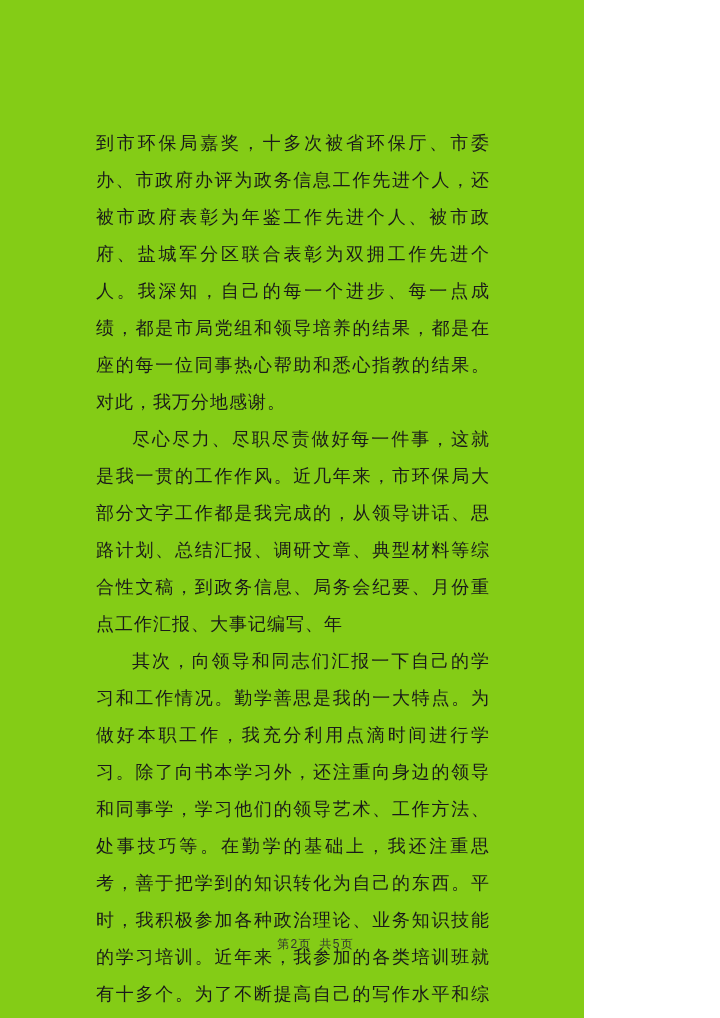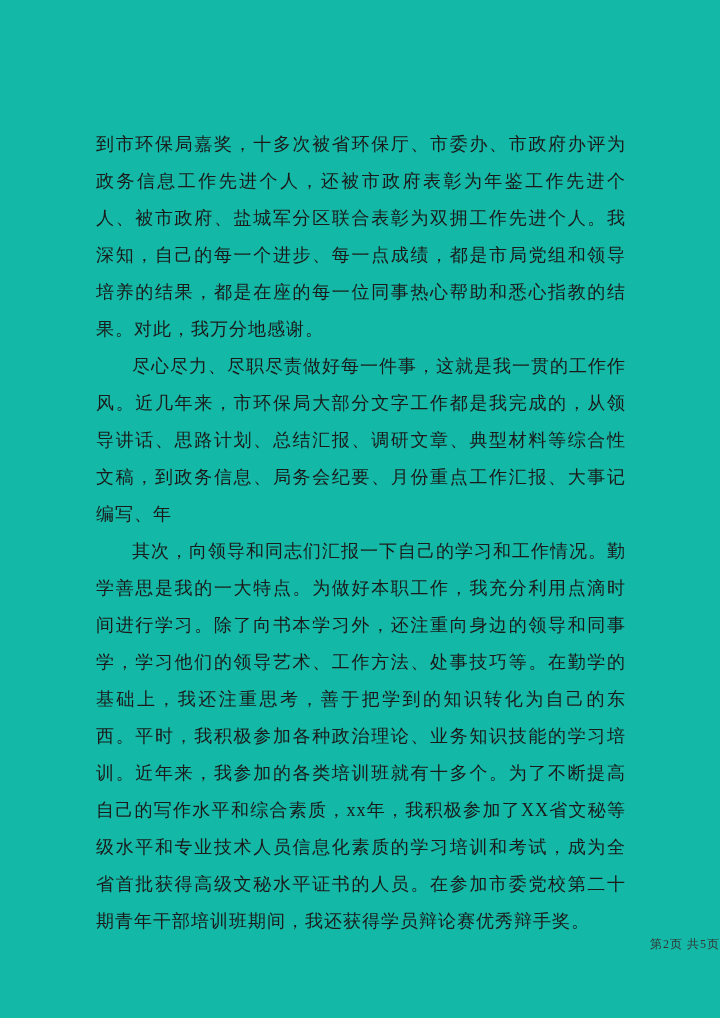--- a/index.html
+++ b/index.html
@@ -2,24 +2,24 @@
 <html><head>
 <meta charset="utf-8">
 <style>
   html, body {
     margin: 0;
     padding: 0;
     background: #ffffff;
   }
   .page {
     position: relative;
-    width: 720px;
+    width: 584px;
     height: 1018px;
-    background: #14b8a6;
-    font-family: Liberation Serif, serif;
+    background: #84cc16;
+    font-family: Liberation Mono, monospace;
     color: #1a1a1a;
     overflow: hidden;
     box-sizing: border-box;
   }
   .content {
     position: absolute;
     top: 126px;
     left: 96px;
     right: 94px;
     text-align: justify;
@@ -31,21 +31,21 @@
     letter-spacing: 1px;
   }
   .content p.indent {
     text-indent: 2em;
   }
   .footer {
     position: absolute;
     left: 0;
     right: 0;
     top: 936px;
-    text-align: right;
+    text-align: center;
     font-size: 12px;
     color: #333333;
     letter-spacing: 1px;
     margin-left: 47px;
   }
 </style>
 </head>
 <body>
 
 <div class="page">

